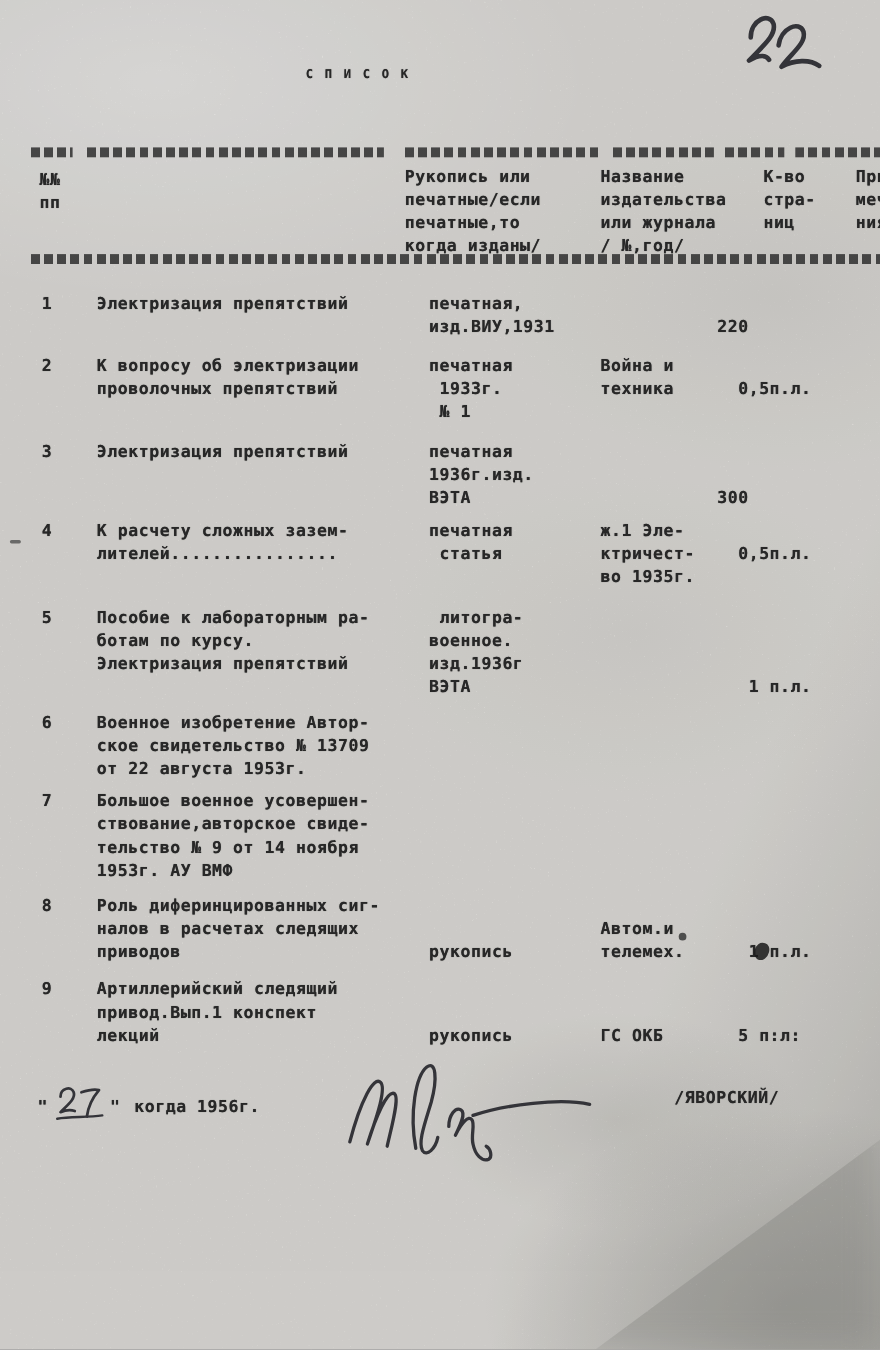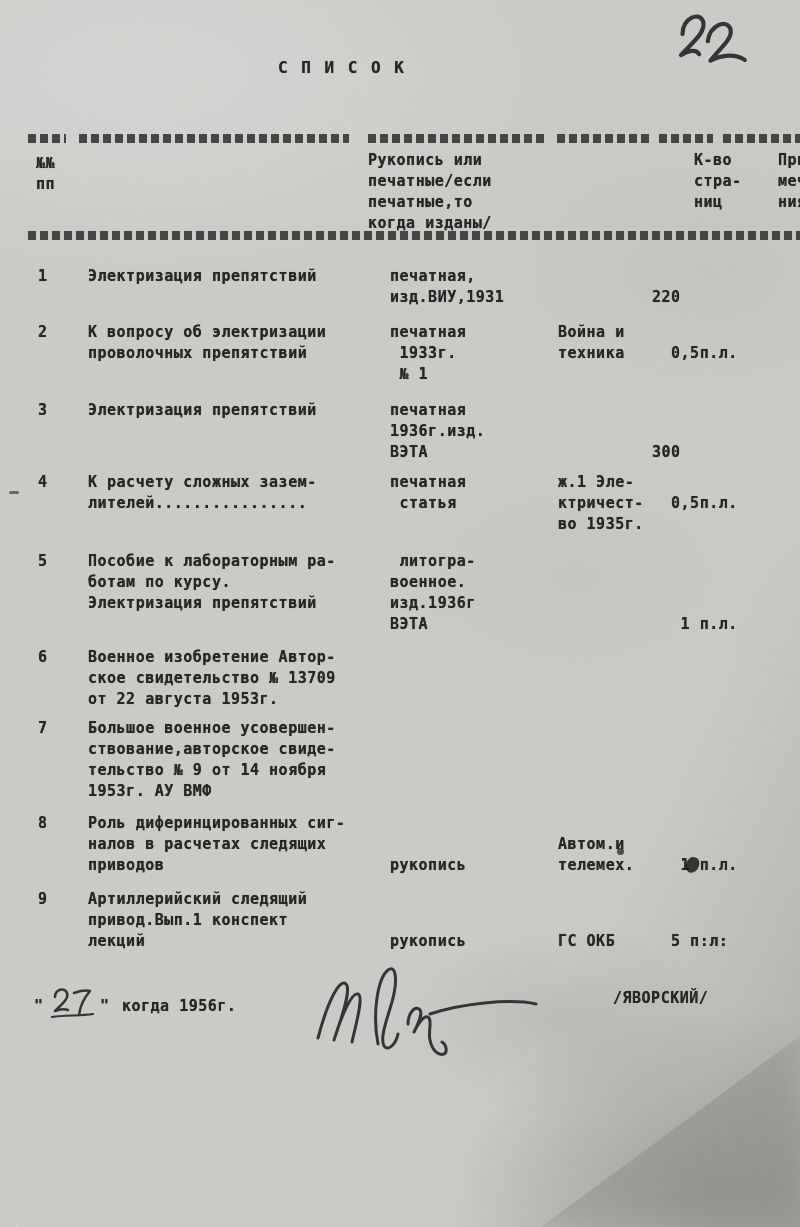--- a/index.html
+++ b/index.html
@@ -11,25 +11,25 @@
       radial-gradient(420px 260px at 88% 22%, rgba(196,196,190,.22), transparent 60%),
       radial-gradient(380px 240px at 72% 47%, rgba(202,202,196,.20), transparent 60%),
       radial-gradient(240px 140px at 70% 83%, rgba(176,176,170,.30), transparent 70%),
       radial-gradient(430px 280px at 90% 97%, rgba(150,150,144,.45), transparent 65%),
       linear-gradient(115deg, transparent 74%, rgba(160,160,154,.22) 88%, rgba(128,128,122,.34) 100%);
     font-family:"DejaVu Sans Mono","Liberation Mono",monospace;
     color:#2d2d2d;font-weight:700;
   }
   .t{position:absolute;white-space:pre;font-size:15px;line-height:21px;
      letter-spacing:.5px;text-shadow:0 0 .7px rgba(40,40,40,.75);}
-  .title{left:278px;top:57px;font-size:16px;letter-spacing:2px;}
+  .title{left:278px;top:57px;font-size:11px;letter-spacing:2px;}
   .subtitle{left:166px;top:93px;font-size:16px;letter-spacing:.8px;}
   
   .col-num{left:38px;} .col-name{left:88px;} .col-form{left:390px;}
-  .col-pub{left:546px;margin-left:12px;} .col-pages{left:652px;}
+  .col-pub{left:546px;} .col-pages{left:652px;}
   .h-num{left:36px;top:153px;} .h-name{left:118px;top:161px;letter-spacing:1.5px;}
   .h-form{left:368px;top:150px;} .h-pub{left:546px;top:150px;}
   .h-pages{left:694px;top:150px;} .h-notes{left:778px;top:150px;}
   .row{position:absolute;left:0;top:0;width:100%;height:0;}
   .row .t{top:0;}
   
   .rule{position:absolute;left:0;width:100%;height:9px;}
   .rule span{position:absolute;top:0;height:9px;
     background:repeating-linear-gradient(90deg,#3b3b3b 0 8px,rgba(0,0,0,0) 8px 12px);
     opacity:.88;}
@@ -71,20 +71,24 @@
   <div class="rule rule-bottom">
     <span style="left:28px;width:772px"></span>
   </div>
 
   <div class="t h-num">№№
 пп</div>
   <div class="t h-form">Рукопись или
 печатные/если
 печатные,то
 когда изданы/</div>
+  <div class="t h-pub">Название
+издательства
+или журнала
+/ №,год/</div>
   <div class="t h-pages">К-во
 стра-
 ниц</div>
   <div class="t h-notes">При
 меча
 ния</div>
 
   <div class="row" style="top:266px">
     <div class="t col-num">1</div>
     <div class="t col-name">Электризация препятствий</div>

